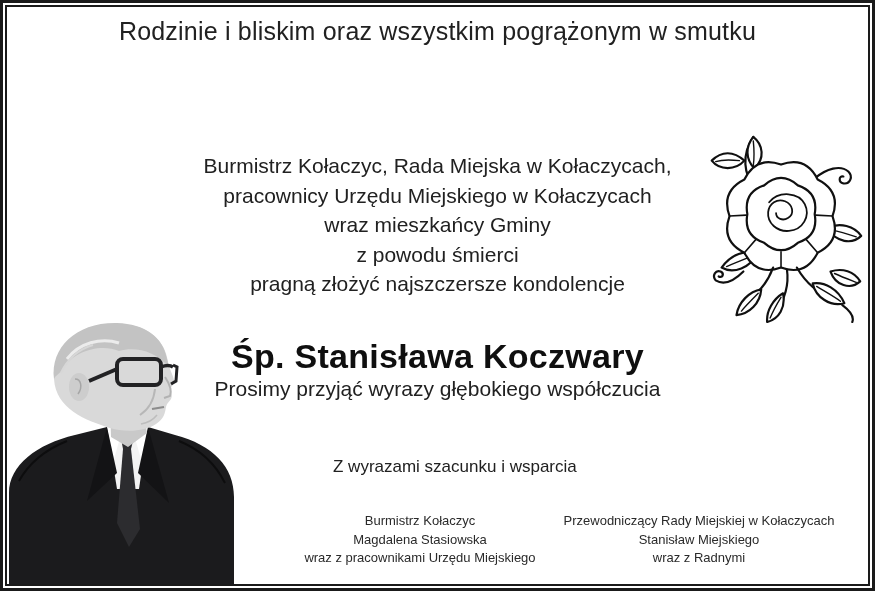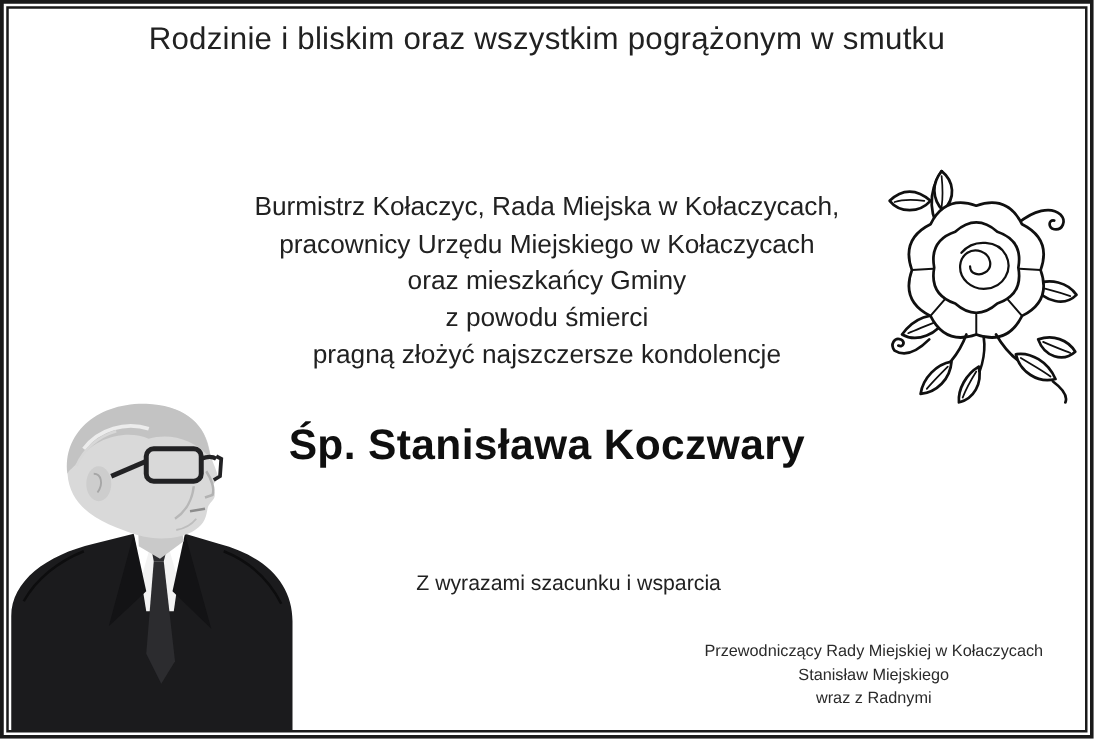--- a/index.html
+++ b/index.html
@@ -91,30 +91,36 @@
 <body>
 
 <div class="card">
   <div class="inner-frame"></div>
 
   <div class="dedication">Rodzinie i bliskim oraz wszystkim pogrążonym w smutku</div>
 
   <div class="condolence">
     <div>Burmistrz Kołaczyc, Rada Miejska w Kołaczycach,</div>
     <div>pracownicy Urzędu Miejskiego w Kołaczycach</div>
-    <div>oraz mieszkańcy Gminy</div>
+    <div>wraz mieszkańcy Gminy</div>
     <div>z powodu śmierci</div>
     <div>pragną złożyć najszczersze kondolencje</div>
   </div>
 
   <div class="deceased">Śp. Stanisława Koczwary</div>
 
+  <div class="sympathy">Prosimy przyjąć wyrazy głębokiego współczucia</div>
 
   <div class="closing">Z wyrazami szacunku i wsparcia</div>
 
+  <div class="sig sig-left">
+    <div>Burmistrz Kołaczyc</div>
+    <div>Magdalena Stasiowska</div>
+    <div>wraz z pracownikami Urzędu Miejskiego</div>
+  </div>
 
   <div class="sig sig-right">
     <div>Przewodniczący Rady Miejskiej w Kołaczycach</div>
     <div>Stanisław Miejskiego</div>
     <div>wraz z Radnymi</div>
   </div>
 
   <svg class="flower" viewBox="0 0 160 200" aria-hidden="true">
     <g fill="none" stroke="var(--line_art_color)" stroke-width="2.2" stroke-linecap="round" stroke-linejoin="round">
       <g>

